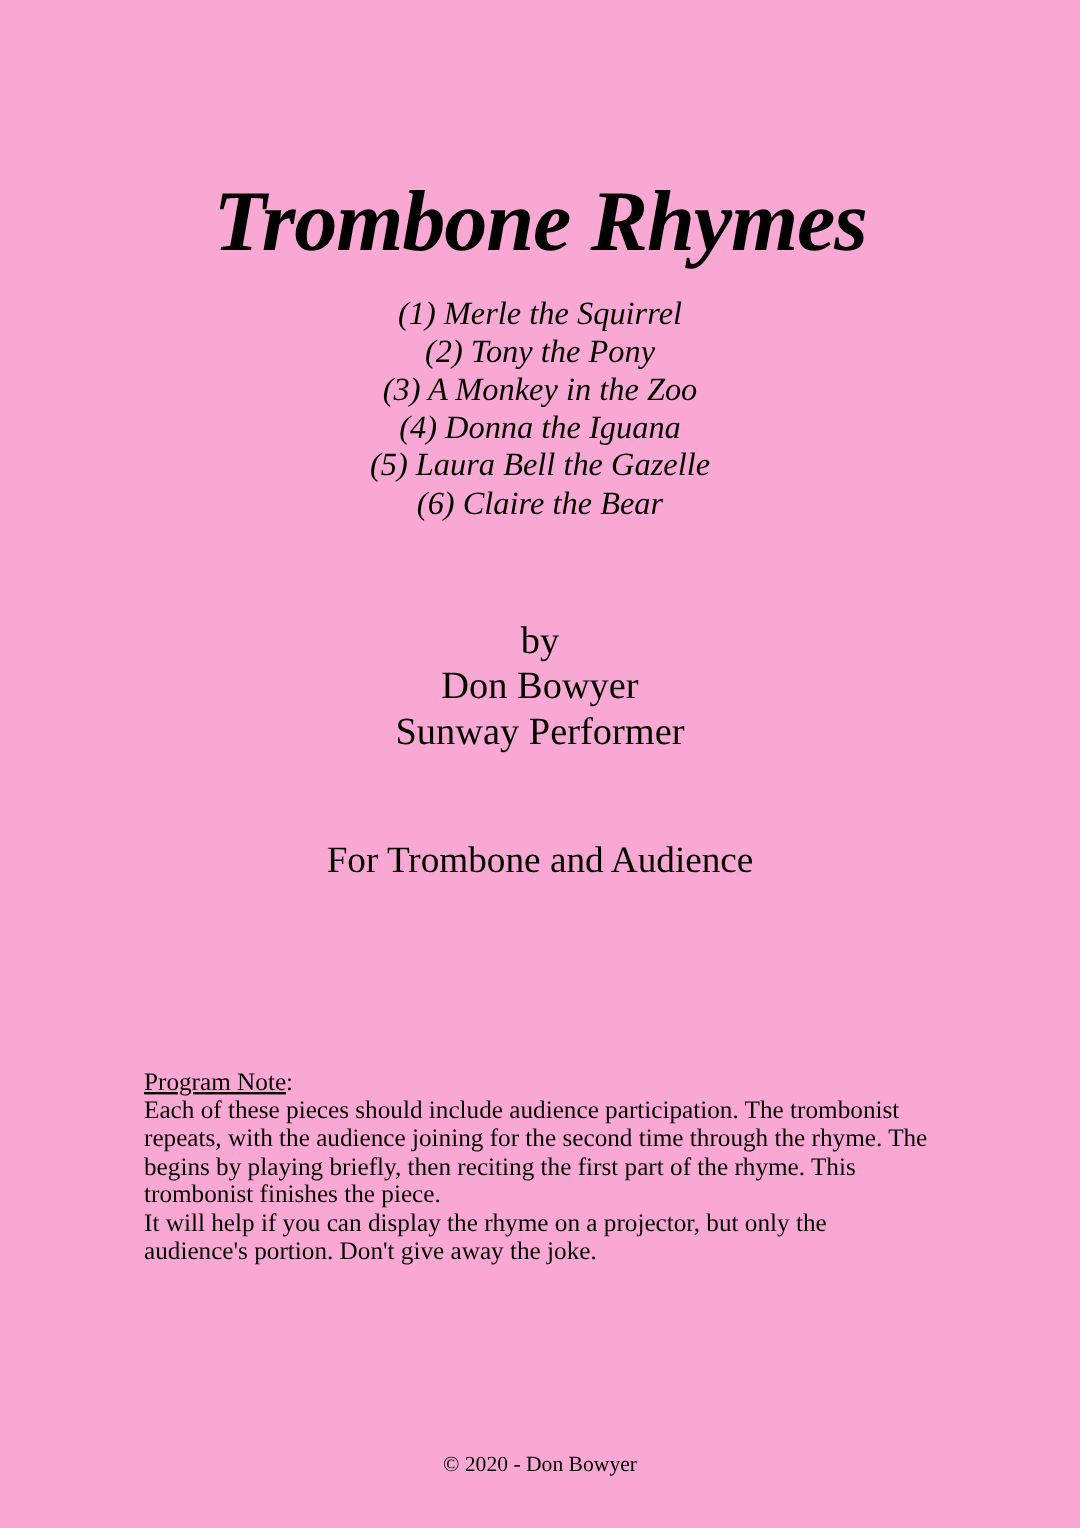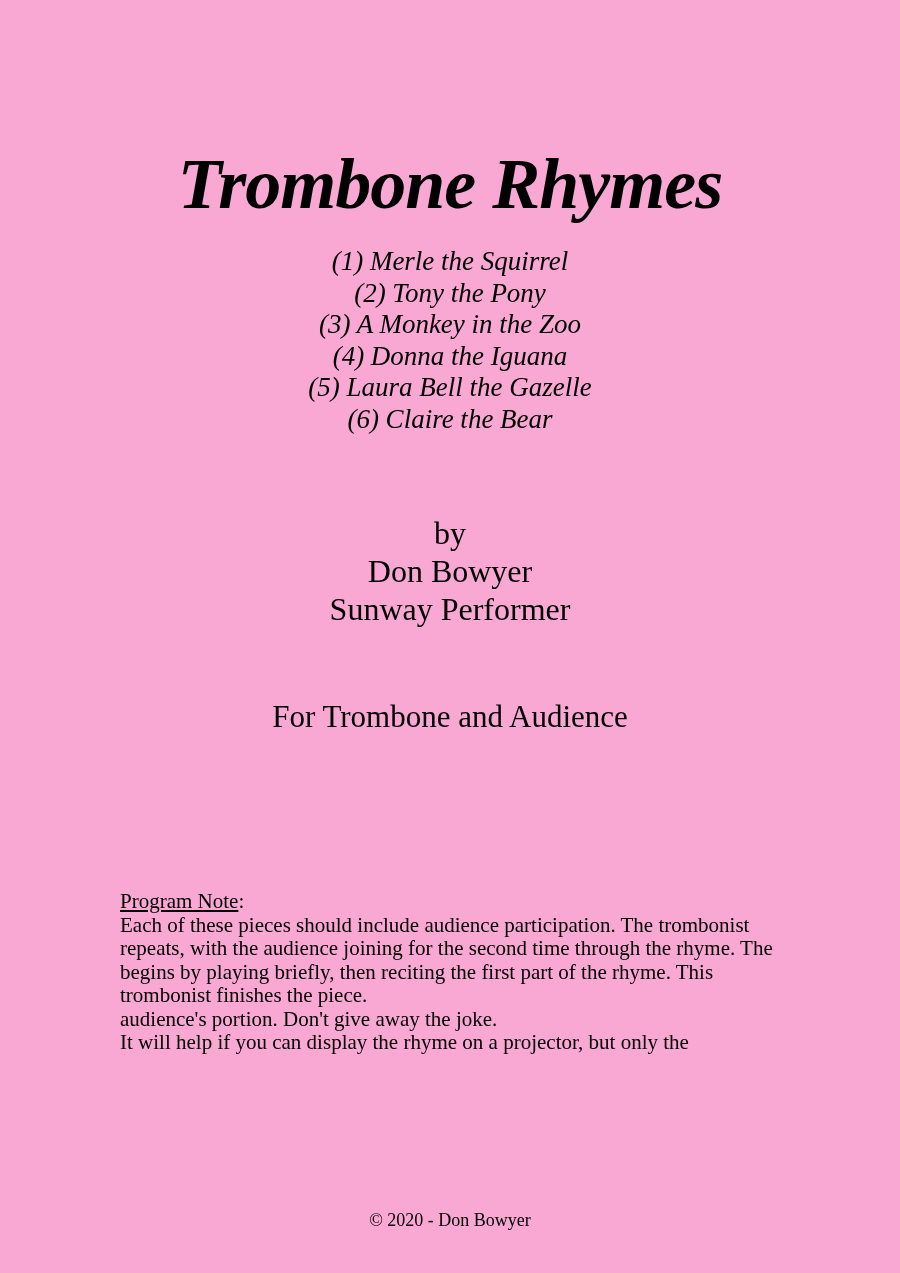--- a/index.html
+++ b/index.html
@@ -112,21 +112,21 @@
 
     <div class="note-heading"><span class="u">Program Note</span><span>:</span></div>
     <div>
       <div>Each of these pieces should include audience participation. The trombonist</div>
       <div>repeats, with the audience joining for the second time through the rhyme. The</div>
       <div>begins by playing briefly, then reciting the first part of the rhyme. This</div>
       <div>trombonist finishes the piece.</div>
     </div>
 
     <div>
+      <div>It will help if you can display the rhyme on a projector, but only the</div>
       <div>audience's portion. Don't give away the joke.</div>
-      <div>It will help if you can display the rhyme on a projector, but only the</div>
     </div>
 
   </div>
 
   <div class="footer">© 2020 - Don Bowyer</div>
 
 </div>
 
 </body></html>

